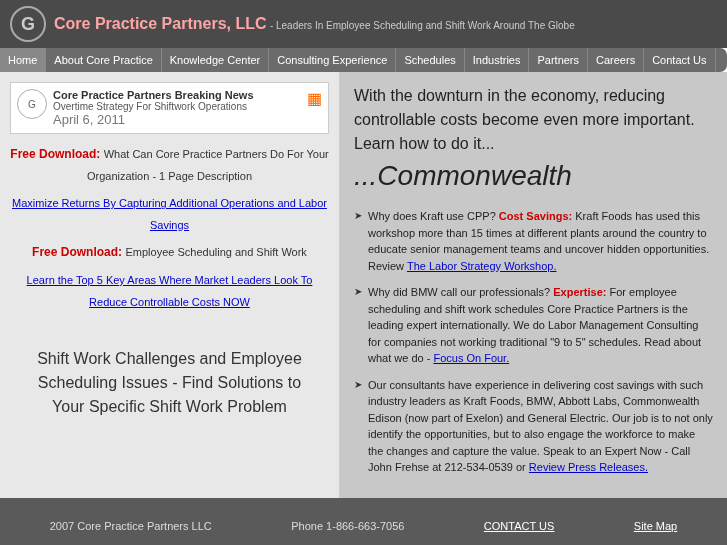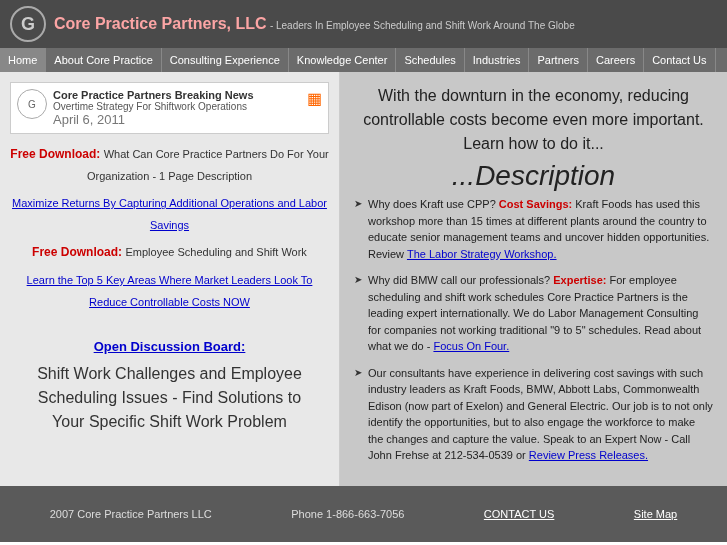--- a/index.html
+++ b/index.html
@@ -38,20 +38,21 @@
     .header-tagline {
       color: #ccc;
       font-size: 10px;
     }
 
     
     .nav {
       background: #6b6b6b;
       display: flex;
       align-items: stretch;
+      border-radius: 7px;
     }
     .nav-item {
       color: #fff;
       font-size: 11px;
       padding: 6px 8px;
       cursor: pointer;
       border-right: 1px solid #888;
       white-space: nowrap;
       display: flex;
       align-items: center;
@@ -157,22 +158,22 @@
     }
 
     
     .right-panel {
       flex: 1;
       background: #c8c8c8;
       padding: 12px 14px;
     }
 
     .hero-text {
-      text-align: center;
-      margin-bottom: 4px;
+      text-align: left;
+      margin-bottom: 16px;
     }
     .hero-main {
       font-size: 16px;
       color: #222;
       line-height: 1.5;
       margin-bottom: 4px;
     }
     .hero-success {
       font-size: 28px;
       color: #222;
@@ -238,22 +239,22 @@
     <div>
       <span class="header-title">Core Practice Partners, LLC</span>
       <span class="header-tagline">- Leaders In Employee Scheduling and Shift Work Around The Globe</span>
     </div>
   </div>
 </div>
 
 <div class="nav">
   <div class="nav-item">Home</div>
   <div class="nav-item">About Core Practice</div>
+  <div class="nav-item">Knowledge Center</div>
   <div class="nav-item">Consulting Experience</div>
-  <div class="nav-item">Knowledge Center</div>
   <div class="nav-item">Schedules</div>
   <div class="nav-item">Industries</div>
   <div class="nav-item">Partners</div>
   <div class="nav-item">Careers</div>
   <div class="nav-item">Contact Us</div>
 </div>
 
 <div class="main">
 
   <div class="left-panel">
@@ -279,31 +280,30 @@
       <div style="margin-top:6px;">
         <span class="free-download-label">Free Download:</span>
         <span class="left-link">Employee Scheduling and Shift Work</span>
       </div>
       <div style="margin-top:6px;">
         <span class="left-link-blue">Learn the Top 5 Key Areas Where Market Leaders Look To Reduce Controllable Costs NOW</span>
       </div>
     </div>
 
     <div class="discussion-board">
-      <div class="discussion-title">Open Discussion Board:</div>
       <div class="discussion-text">Shift Work Challenges and Employee Scheduling Issues - Find Solutions to Your Specific Shift Work Problem</div>
     </div>
 
   </div>
 
   <div class="right-panel">
 
     <div class="hero-text">
       <div class="hero-main">With the downturn in the economy, reducing controllable costs become even more important. Learn how to do it...</div>
-      <div class="hero-success">...Description</div>
+      <div class="hero-success">...Commonwealth</div>
     </div>
 
     <div class="qa-section">
 
       <div class="qa-item">
         <span> Why does Kraft use CPP? </span><span class="qa-highlight">Cost Savings:</span><span> Kraft Foods has used this workshop more than 15 times at different plants around the country to educate senior management teams and uncover hidden opportunities. Review </span><span class="qa-link">The Labor Strategy Workshop.</span>
       </div>
 
       <div class="qa-item">
         <span> Why did BMW call our professionals? </span><span class="qa-highlight">Expertise:</span><span> For employee scheduling and shift work schedules Core Practice Partners is the leading expert internationally. We do Labor Management Consulting for companies not working traditional "9 to 5" schedules. Read about what we do - </span><span class="qa-link">Focus On Four.</span>

